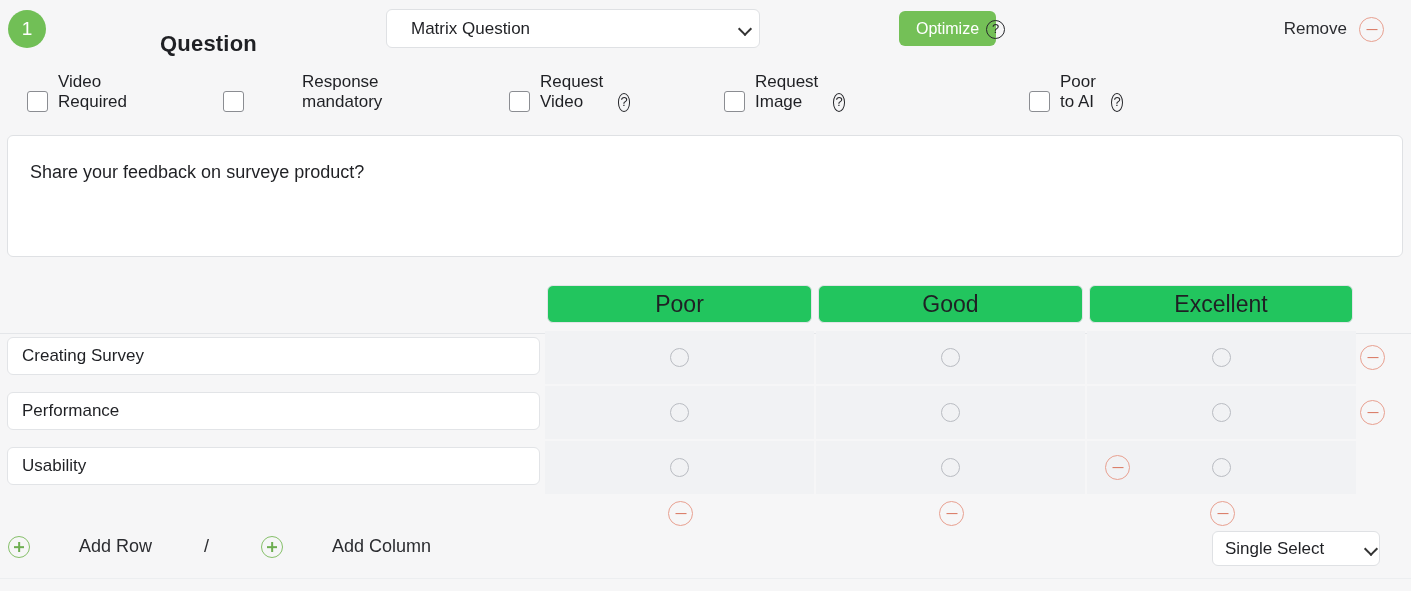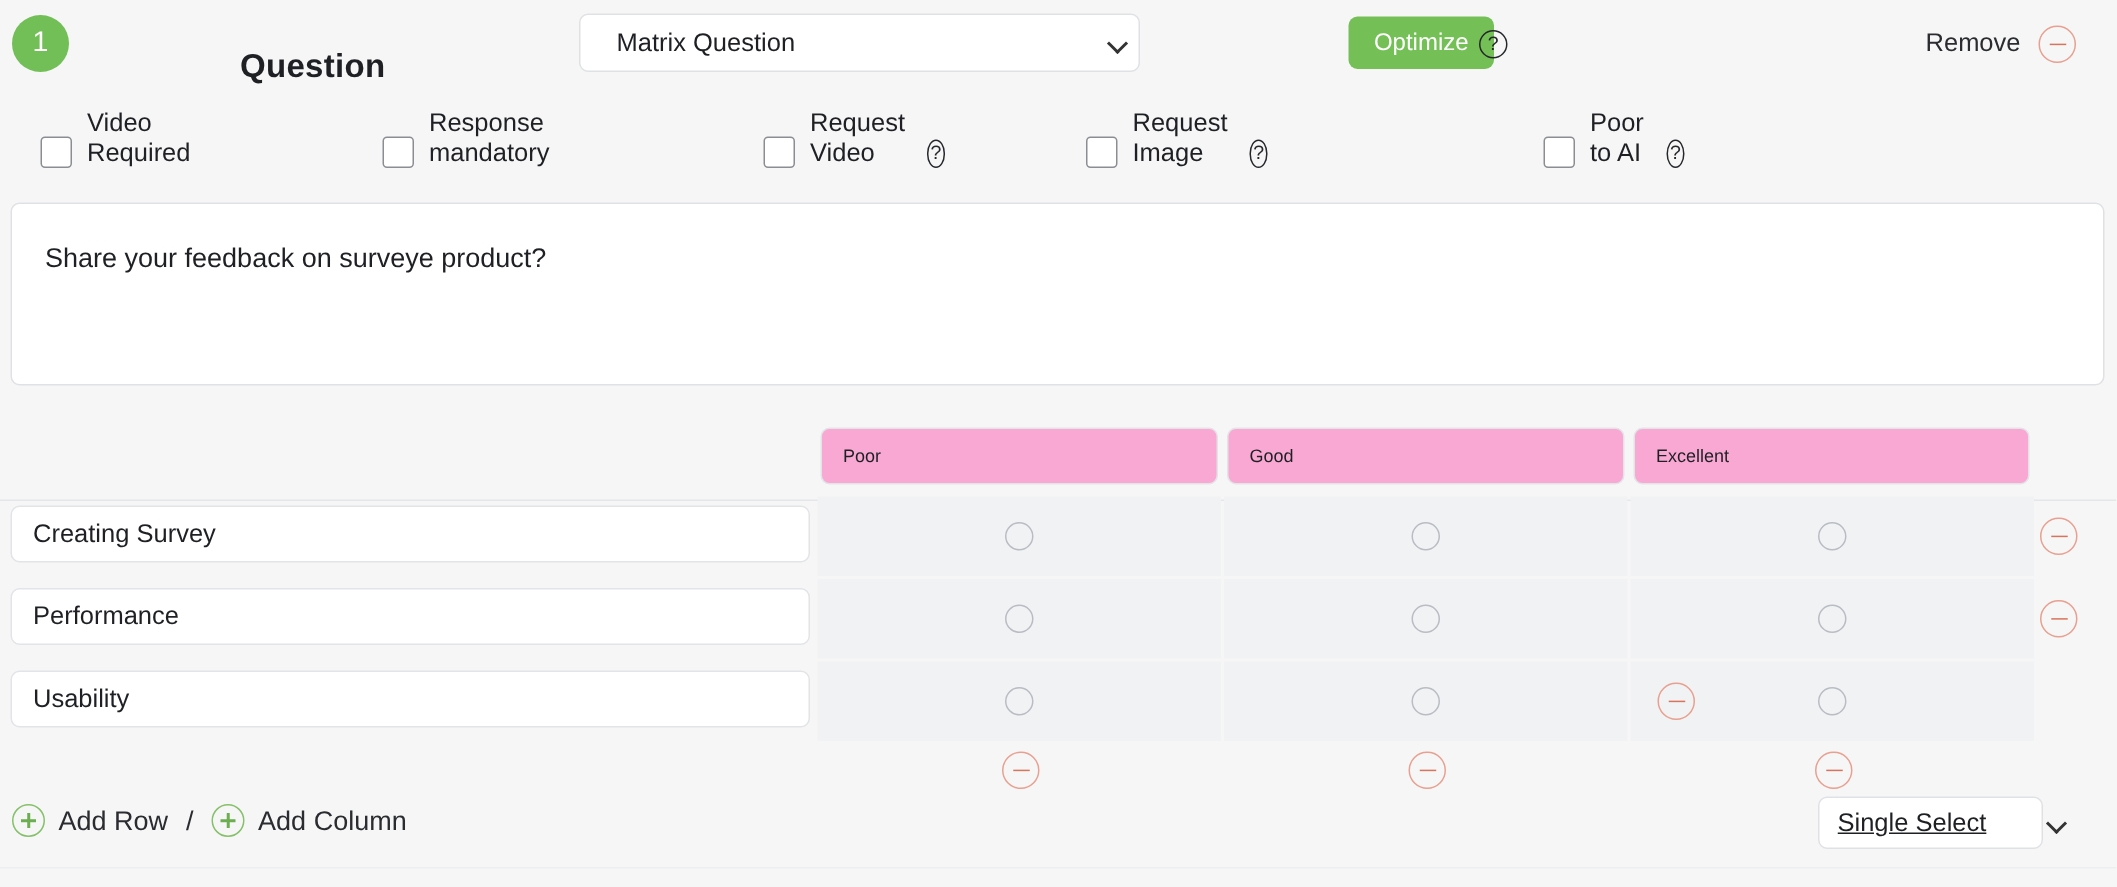--- a/index.html
+++ b/index.html
@@ -185,29 +185,30 @@
 
   .col-head-row {
     position: absolute;
     left: 0; top: 27px;
     height: 38px;
   }
   .colhead {
     position: absolute;
     top: 0;
     height: 38px;
-    background: #f9a8d4;
+    background: #22c55e;
     border: 1px solid #e2e4e7;
     border-radius: 6px;
     box-sizing: border-box;
     font-family: "Liberation Sans", sans-serif;
-    font-size: 12px;
+    font-size: 23px;
     color: #1f2024;
     padding: 0 14px;
     outline: none;
+    text-align: center;
   }
 
   .divider {
     position: absolute;
     left: 0; top: 75px;
     width: 1411px; height: 1px;
     background: #e4e6e9;
   }
 
   .rowwrap { position: absolute; left: 0; height: 55px; }
@@ -251,23 +252,23 @@
     display: flex;
     align-items: center;
     justify-content: center;
   }
 
   
   .footer {
     position: absolute;
     left: 8px; top: 536px;
     display: flex;
-    align-items: center;
     font-size: 18px;
     color: #2b2c30;
+    gap: 40px;
   }
   .plus-icon {
     display: inline-block;
     width: 22px; height: 22px;
     border: 1.7px solid #86c06a;
     border-radius: 50%;
     box-sizing: border-box;
     position: relative;
     cursor: pointer;
     flex: none;
@@ -285,33 +286,32 @@
   .plus-icon::after {
     transform: translate(-50%, -50%);
     width: 1.7px; height: 10px;
   }
   .footer .txt { margin-left: 9px; }
   .footer .sep { margin: 0 12px; color: #2b2c30; }
 
   .mode-select {
     position: absolute;
     left: 1212px; top: 531px;
-    width: 150px; height: 35px;
+    width: 168px; height: 35px;
     background: #ffffff;
     border: 1px solid #dfe1e4;
     border-radius: 6px;
     box-sizing: border-box;
     font-family: "Liberation Sans", sans-serif;
     font-size: 17px;
     color: #1f2024;
     padding: 0 12px;
     appearance: none;
     -webkit-appearance: none;
     cursor: pointer;
-    text-decoration: underline;
   }
   .chev-mode { left: 1366px; top: 544px; }
 
   .bottom-rule {
     position: absolute;
     left: 0; top: 578px;
     width: 1411px; height: 1px;
     background: #eceef0;
   }
 </style>
@@ -334,21 +334,21 @@
 
     <div class="remove-label">Remove</div>
     <span class="minus-icon remove-btn-top"></span>
   </div>
 
   <div class="checkrow" id="checkrow">
       <div class="checkitem" style="position: absolute; left: 27px;">
         <span class="cbox"></span>
         <span class="cb-label">Video Required</span>
       </div>
-      <div class="checkitem" style="position: absolute; left: 255px;">
+      <div class="checkitem" style="position: absolute; left: 223px; gap: 48px;">
         <span class="cbox"></span>
         <span class="cb-label">Response mandatory</span>
       </div>
       <div class="checkitem" style="position: absolute; left: 509px;">
         <span class="cbox"></span>
         <span class="cb-label">Request Video</span>
         <span class="help-icon">?</span>
       </div>
       <div class="checkitem" style="position: absolute; left: 724px;">
         <span class="cbox"></span>

